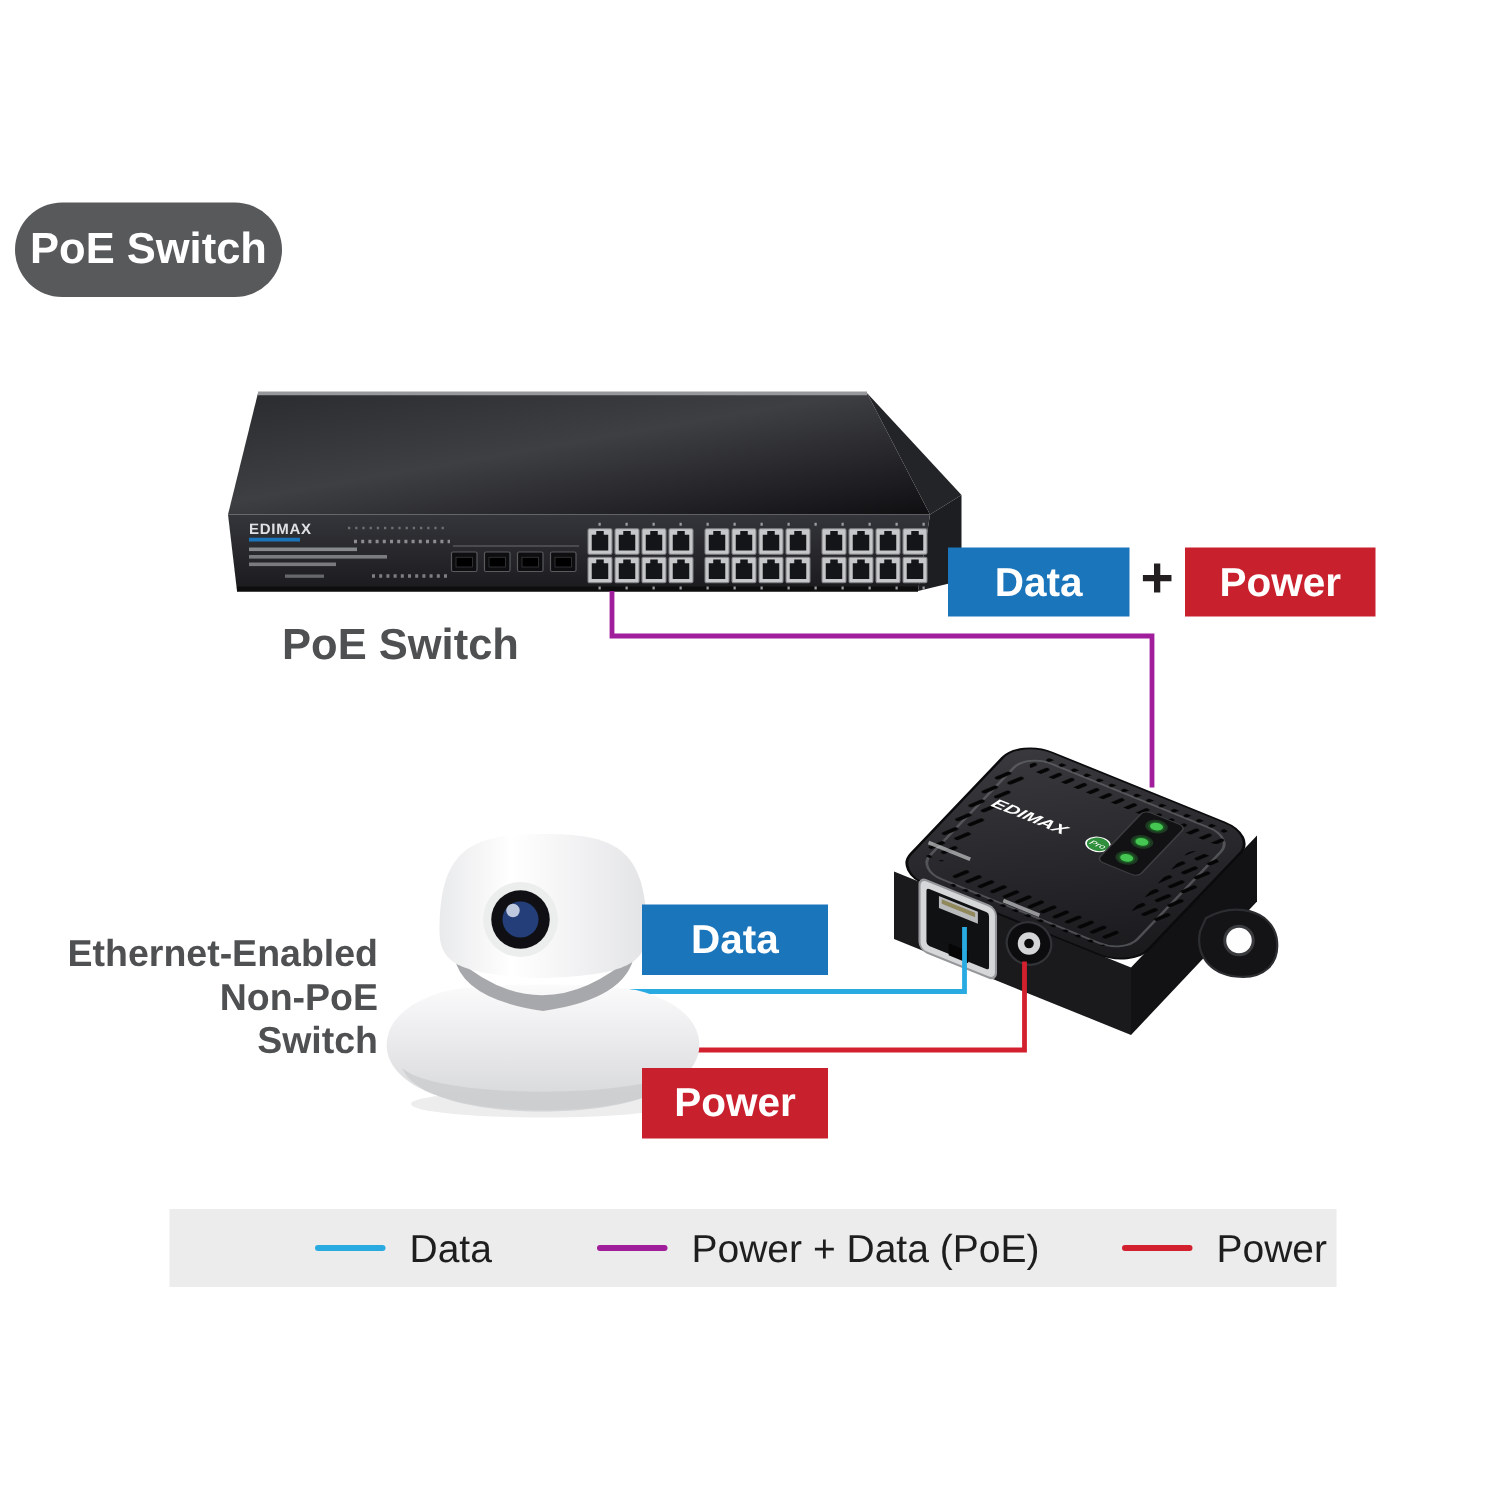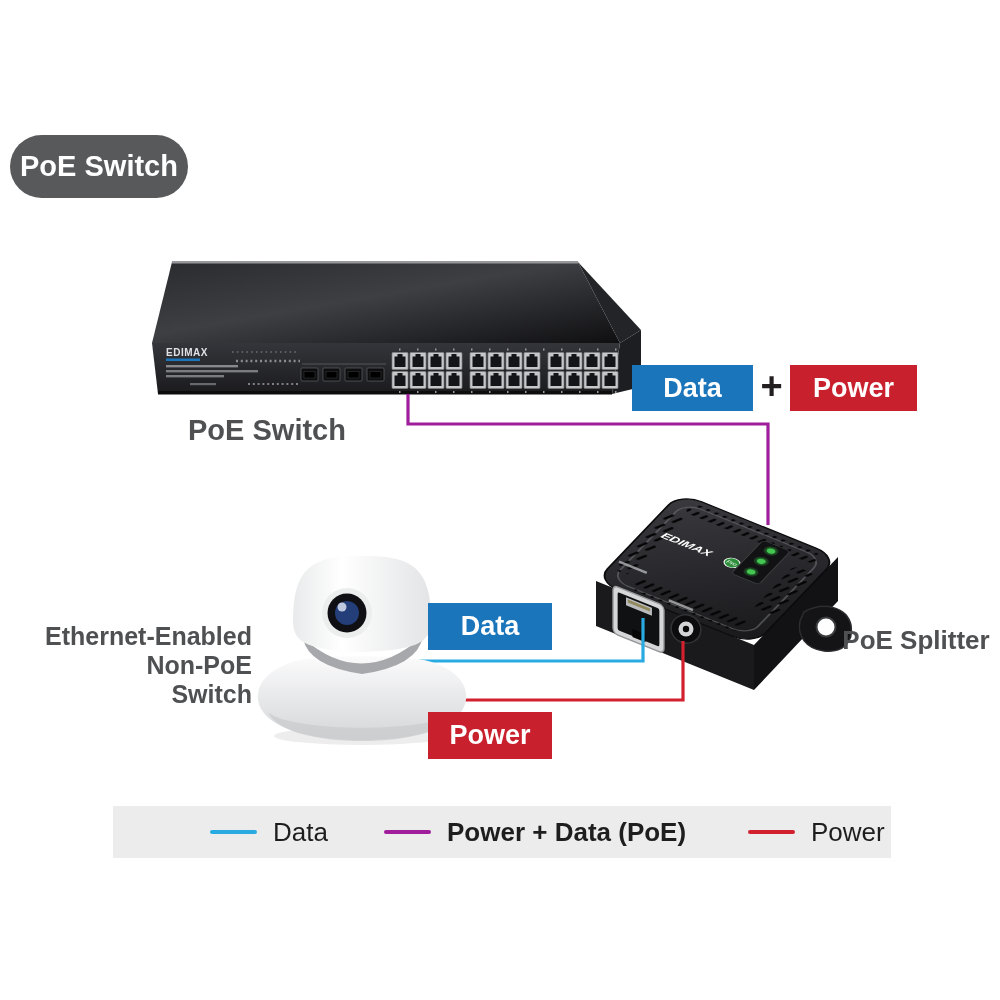--- a/index.html
+++ b/index.html
@@ -24,21 +24,21 @@
   .lbl-device{left:12px;top:622px;width:240px;text-align:right;font-size:25px;line-height:29px;}
   .lbl-splitter{left:840px;top:625px;width:152px;text-align:center;font-size:26px;line-height:30px;}
   
   .legend{left:113px;top:806px;width:778px;height:52px;background:#ECECEC;}
   .li{position:absolute;top:0;height:52px;display:flex;align-items:center;gap:16px;
       font-size:26px;color:#1E1E1E;}
   .li .ln{width:47px;height:4px;border-radius:2px;display:inline-block;}
   .ln-cyan{background:#29ABE2;}
   .ln-purple{background:#A01D9B;}
   .ln-red{background:#D2202F;}
-  .li1{left:97px;} .li2{left:271px;font-weight:bold;} .li3{left:635px;}
+  .li1{left:97px;} .li2{left:285px;} .li3{left:635px;}
   svg{position:absolute;left:0;top:0;}
 </style>
 </head>
 <body>
 
 <div class="canvas">
 
   <svg width="1000" height="1000" viewBox="0 0 1000 1000">
     <defs>
       <linearGradient id="gTop" x1="0" y1="0" x2="1" y2="1">
@@ -208,21 +208,20 @@
   <div class="abs lbl lbl-device">
     <div>Ethernet-Enabled</div>
     <div>Non-PoE</div>
     <div>Switch</div>
   </div>
 
   <div class="abs badge badge-blue b-mid-data">Data</div>
   <div class="abs badge badge-red b-mid-power">Power</div>
 
   <div class="abs lbl lbl-splitter">
-    <div>PoE Splitter</div>
   </div>
 
   <div class="abs legend">
     <div class="li li1">
       <span class="ln ln-cyan"></span>
       <span>Data</span>
     </div>
     <div class="li li2">
       <span class="ln ln-purple"></span>
       <span>Power + Data (PoE)</span>

